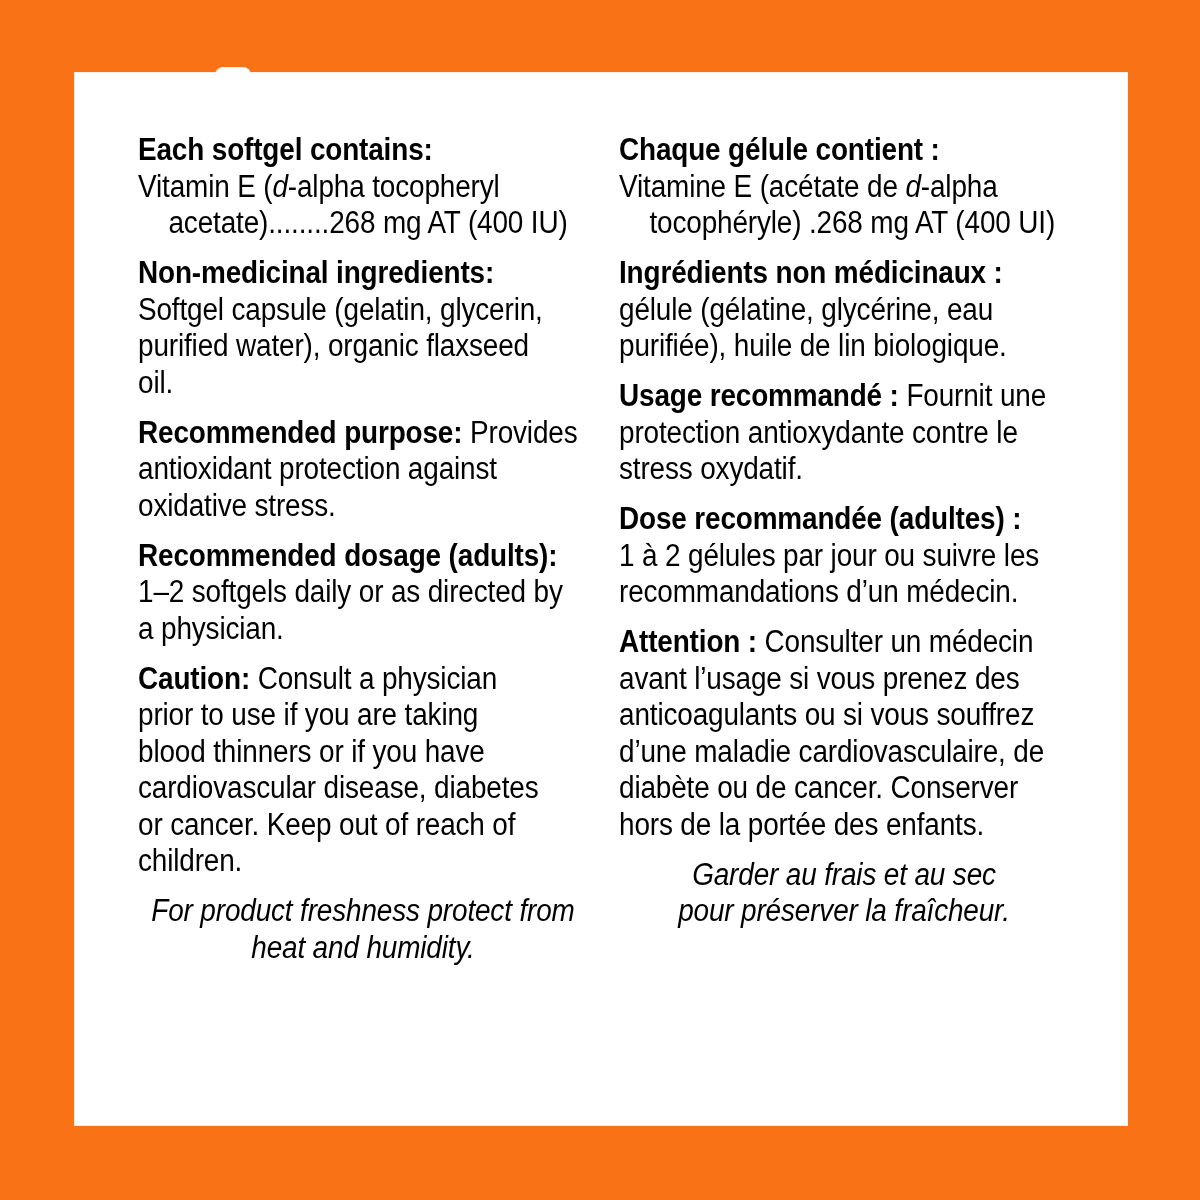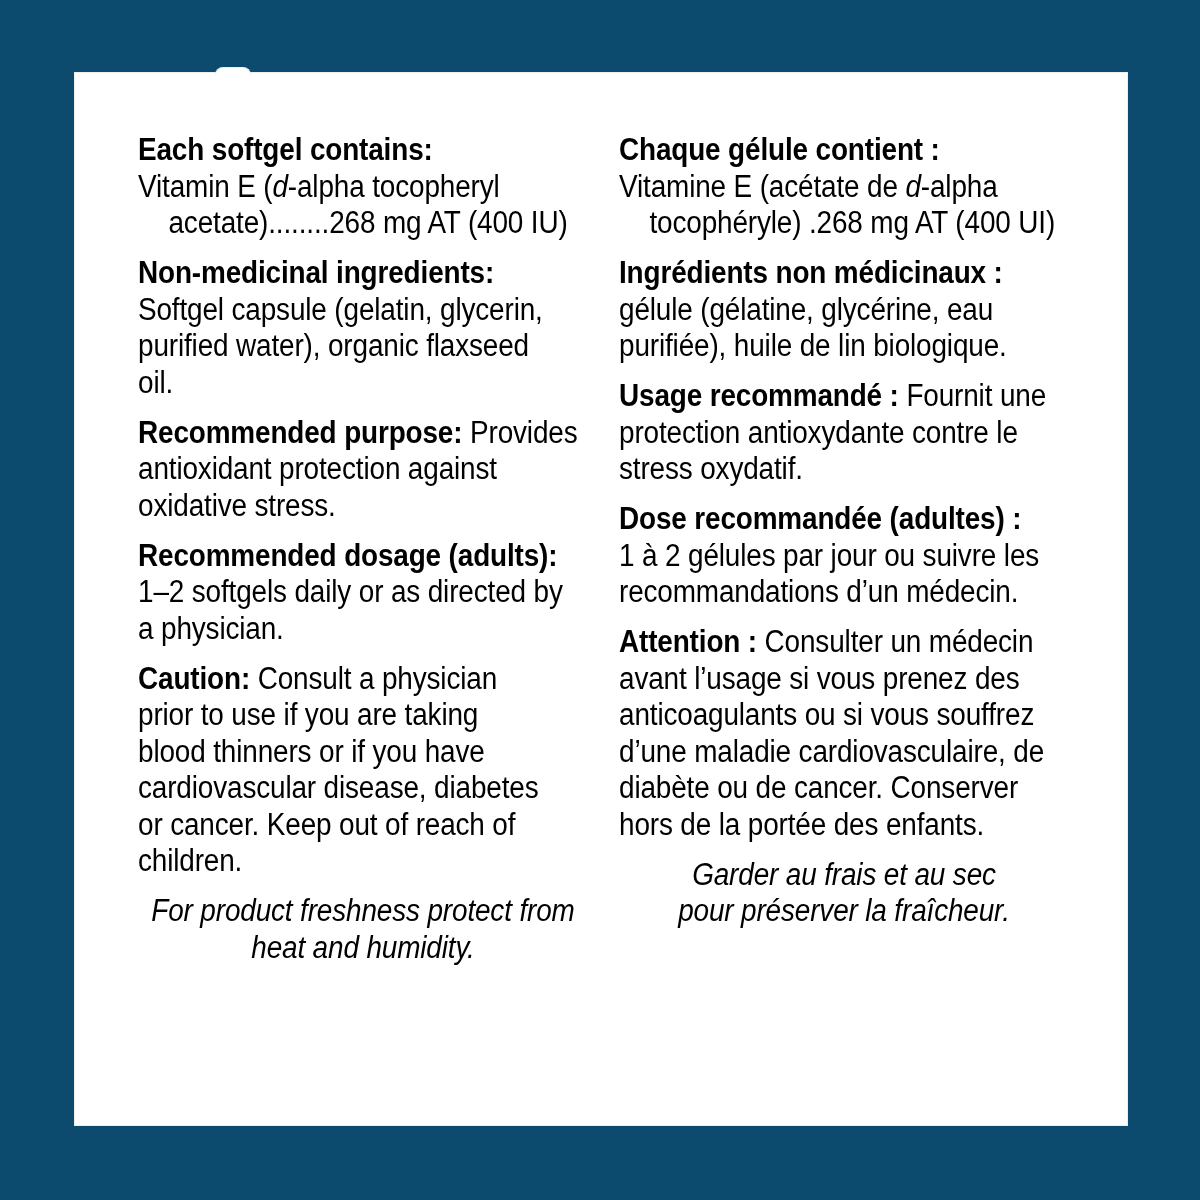--- a/index.html
+++ b/index.html
@@ -8,21 +8,21 @@
     width: 1200px;
     height: 1200px;
     background: #ffffff;
     overflow: hidden;
     font-family: "Liberation Sans", "DejaVu Sans", sans-serif;
   }
   .stage {
     position: relative;
     width: 1200px;
     height: 1200px;
-    background: #0c4a6e;
+    background: #f97316;
   }
   .panel {
     position: absolute;
     left: 74px;
     top: 72px;
     width: 1054px;
     height: 1054px;
     background: #ffffff;
     border: 1px solid #f1eee7;
     box-sizing: border-box;

